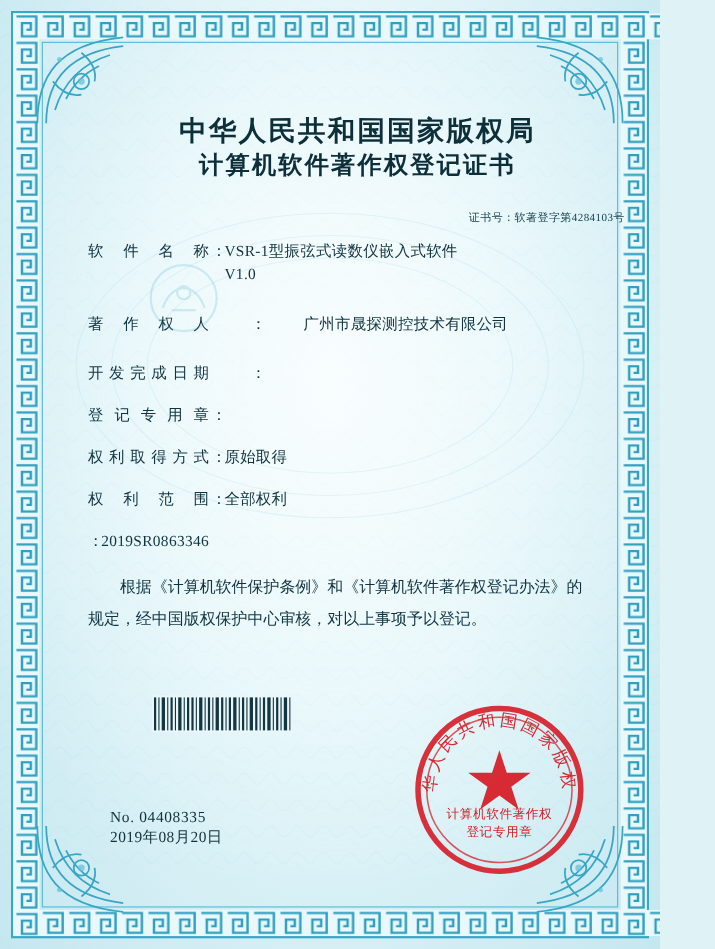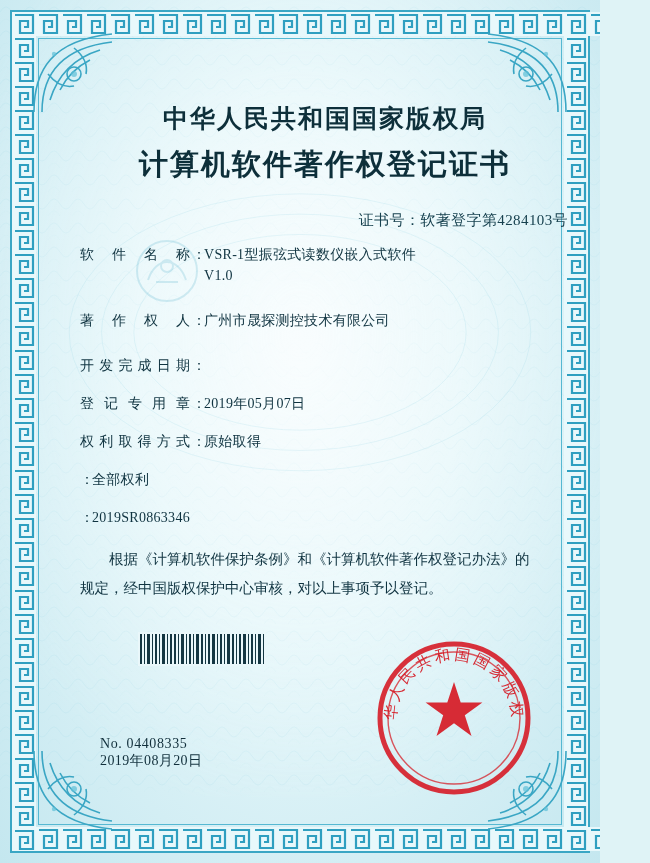--- a/index.html
+++ b/index.html
@@ -89,30 +89,30 @@
     font-family: "Liberation Serif", serif;
     font-size: 25px;
     letter-spacing: 2px;
     color: #0d2f3a;
     font-weight: 700;
     margin-top: 42px;
   }
   .title-sub {
     text-align: center;
     font-family: "Liberation Serif", serif;
-    font-size: 29px;
+    font-size: 22px;
     letter-spacing: 2px;
     color: #0d2f3a;
     font-weight: 700;
-    margin-top: 10px;
+    margin-top: 0;
   }
 
   .cert-no {
     text-align: right;
-    font-size: 15px;
+    font-size: 10px;
     color: #17414f;
     margin-top: 26px;
     padding-right: 26px;
     letter-spacing: .4px;
   }
 
   .fields {
     margin-top: 14px;
     padding-left: 24px;
   }
@@ -138,21 +138,21 @@
   .row .colon {
     width: 12px;
     flex: 0 0 12px;
     text-align: center;
   }
   .row .value {
     flex: 1 1 auto;
     white-space: pre-line;
     letter-spacing: .3px;
   }
-  .row.gap-big { margin-top: 24px; }
+  .row.gap-big { margin-top: 24px; gap: 36px; }
 
   .statement {
     margin-top: 16px;
     padding: 0 16px 0 24px;
     font-size: 14.5px;
     color: #0f3340;
     line-height: 2.0;
     text-align: justify;
   }
   .statement .indent { display: inline-block; width: 2em; }
@@ -355,30 +355,30 @@
       </div>
 
       <div class="row gap-big">
         <span class="label spread">开发完成日期</span>
         <span class="colon">：</span>
       </div>
 
       <div class="row">
         <span class="label spread">登记专用章</span>
         <span class="colon">：</span>
-        <span class="value">2019年05月07日</span>
       </div>
 
       <div class="row">
         <span class="label spread">权利取得方式</span>
         <span class="colon">：</span>
         <span class="value">原始取得</span>
       </div>
 
       <div class="row">
+        <span class="label spread">权利范围</span>
         <span class="colon">：</span>
         <span class="value">全部权利</span>
       </div>
 
       <div class="row">
         <span class="colon">：</span>
         <span class="value">2019SR0863346</span>
       </div>
 
     </div>
@@ -432,20 +432,24 @@
         <defs>
           <path id="arcpath" d="M 22 80 A 58 58 0 0 1 138 80"></path>
         </defs>
         <circle cx="80" cy="80" r="74" fill="none" stroke="#d6202a" stroke-width="5" opacity=".92"></circle>
         <circle cx="80" cy="80" r="66" fill="none" stroke="#d6202a" stroke-width="1.4" opacity=".75"></circle>
         <text font-family="Liberation Serif, serif" font-size="15.5" fill="#d6202a" letter-spacing="3.2" opacity=".95">
           <textPath href="#arcpath" startOffset="50%" text-anchor="middle">中华人民共和国国家版权局</textPath>
         </text>
         <polygon points="80,44 86.7,64.6 108.4,64.6 90.8,77.3 97.5,97.9 80,85.2 62.5,97.9 69.2,77.3 51.6,64.6 73.3,64.6" fill="#d6202a" opacity=".95"></polygon>
       </svg>
+      <div class="seal-text-center">
+        <div>计算机软件著作权</div>
+        <div>登记专用章</div>
+      </div>
     </div>
 
     <div class="footer">
       <div class="serial">
         <span>No.</span>
         <span>04408335</span>
       </div>
       <div class="issue-date">2019年08月20日</div>
     </div>
 

